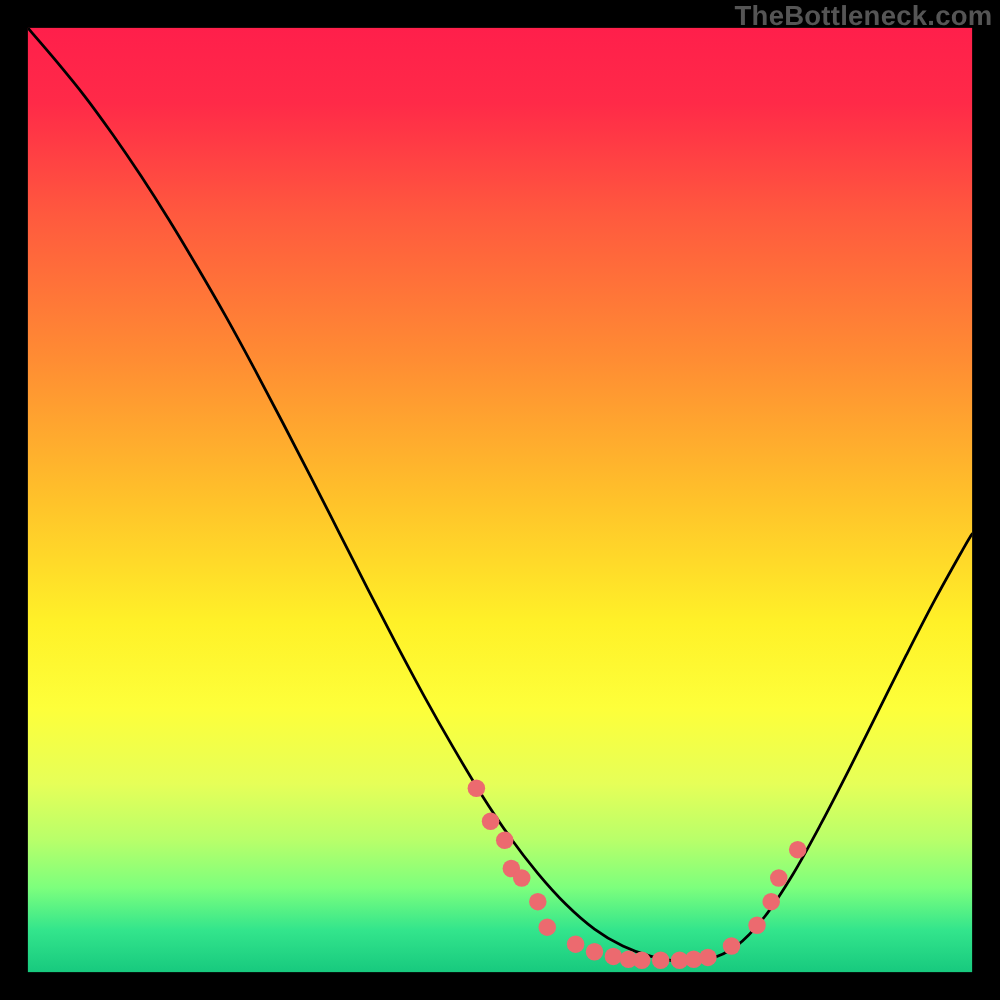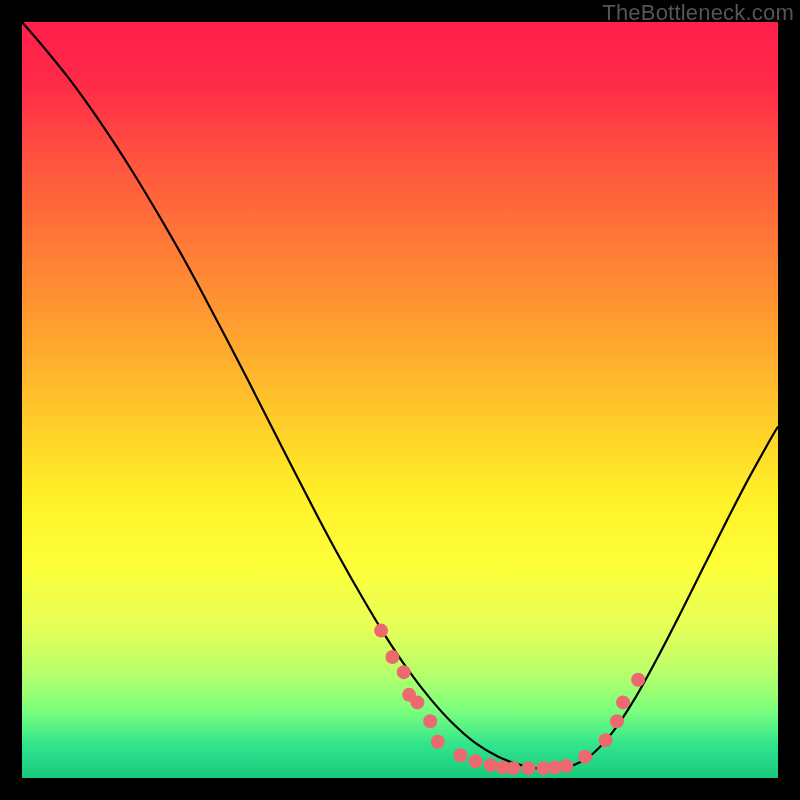--- a/index.html
+++ b/index.html
@@ -24,21 +24,21 @@
     width: 756px;
     height: 756px;
     overflow: hidden;
   }
   .watermark {
     position: absolute;
     top: 0px;
     right: 6px;
     color: #555;
     font-size: 22px;
-    font-weight: 400;
+    font-weight: 700;
     letter-spacing: 0.2px;
     user-select: none;
   }
   svg { display: block; }
 </style>
 </head>
 <body>
 
 <div class="frame">
   <div class="plot">

